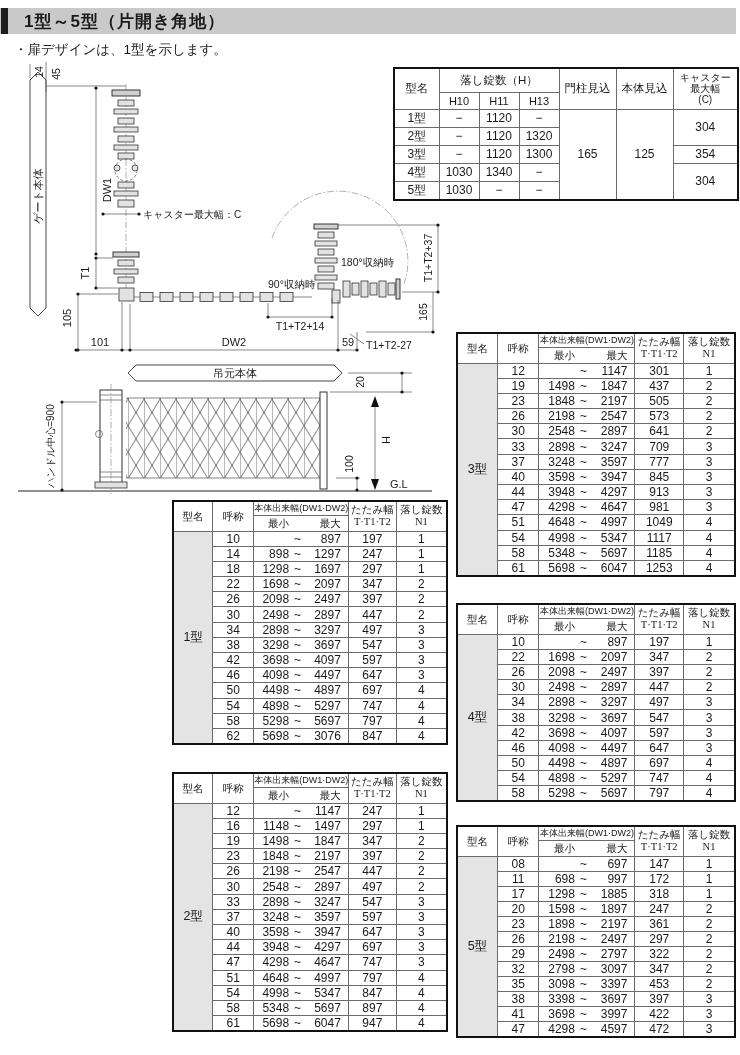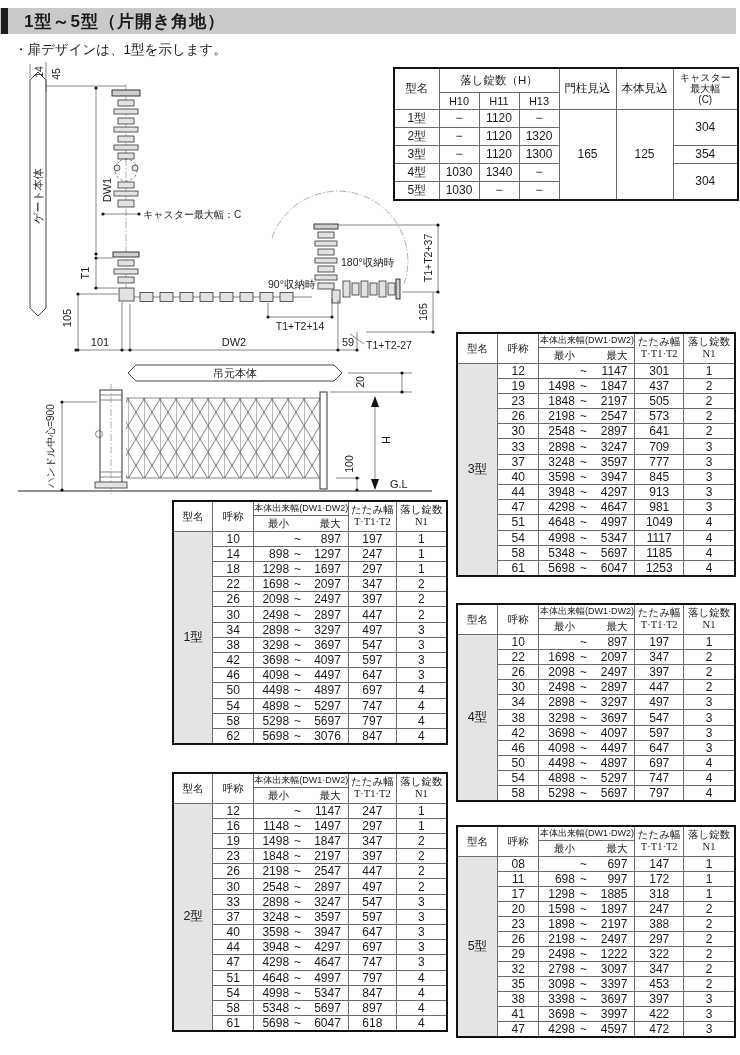--- a/index.html
+++ b/index.html
@@ -740,21 +740,21 @@
         </tr>
         <tr>
           <td>61</td>
           <td>
             <div class="wcell">
               <span class="wmin">5698</span>
               <span class="wtil">~</span>
               <span class="wmax">6047</span>
             </div>
           </td>
-          <td>618</td>
+          <td>947</td>
           <td>4</td>
         </tr>
       </tbody>
     </table>
   </div>
 <div class="abs tbl-wrap pos-t3">
     <table class="sz">
       <colgroup>
         <col style="width:14.5%">
         <col style="width:15%">
@@ -1214,42 +1214,42 @@
         </tr>
         <tr>
           <td>23</td>
           <td>
             <div class="wcell">
               <span class="wmin">1898</span>
               <span class="wtil">~</span>
               <span class="wmax">2197</span>
             </div>
           </td>
-          <td>388</td>
+          <td>361</td>
           <td>2</td>
         </tr>
         <tr>
           <td>26</td>
           <td>
             <div class="wcell">
               <span class="wmin">2198</span>
               <span class="wtil">~</span>
               <span class="wmax">2497</span>
             </div>
           </td>
           <td>297</td>
           <td>2</td>
         </tr>
         <tr>
           <td>29</td>
           <td>
             <div class="wcell">
               <span class="wmin">2498</span>
               <span class="wtil">~</span>
-              <span class="wmax">1222</span>
+              <span class="wmax">2797</span>
             </div>
           </td>
           <td>322</td>
           <td>2</td>
         </tr>
         <tr>
           <td>32</td>
           <td>
             <div class="wcell">
               <span class="wmin">2798</span>

